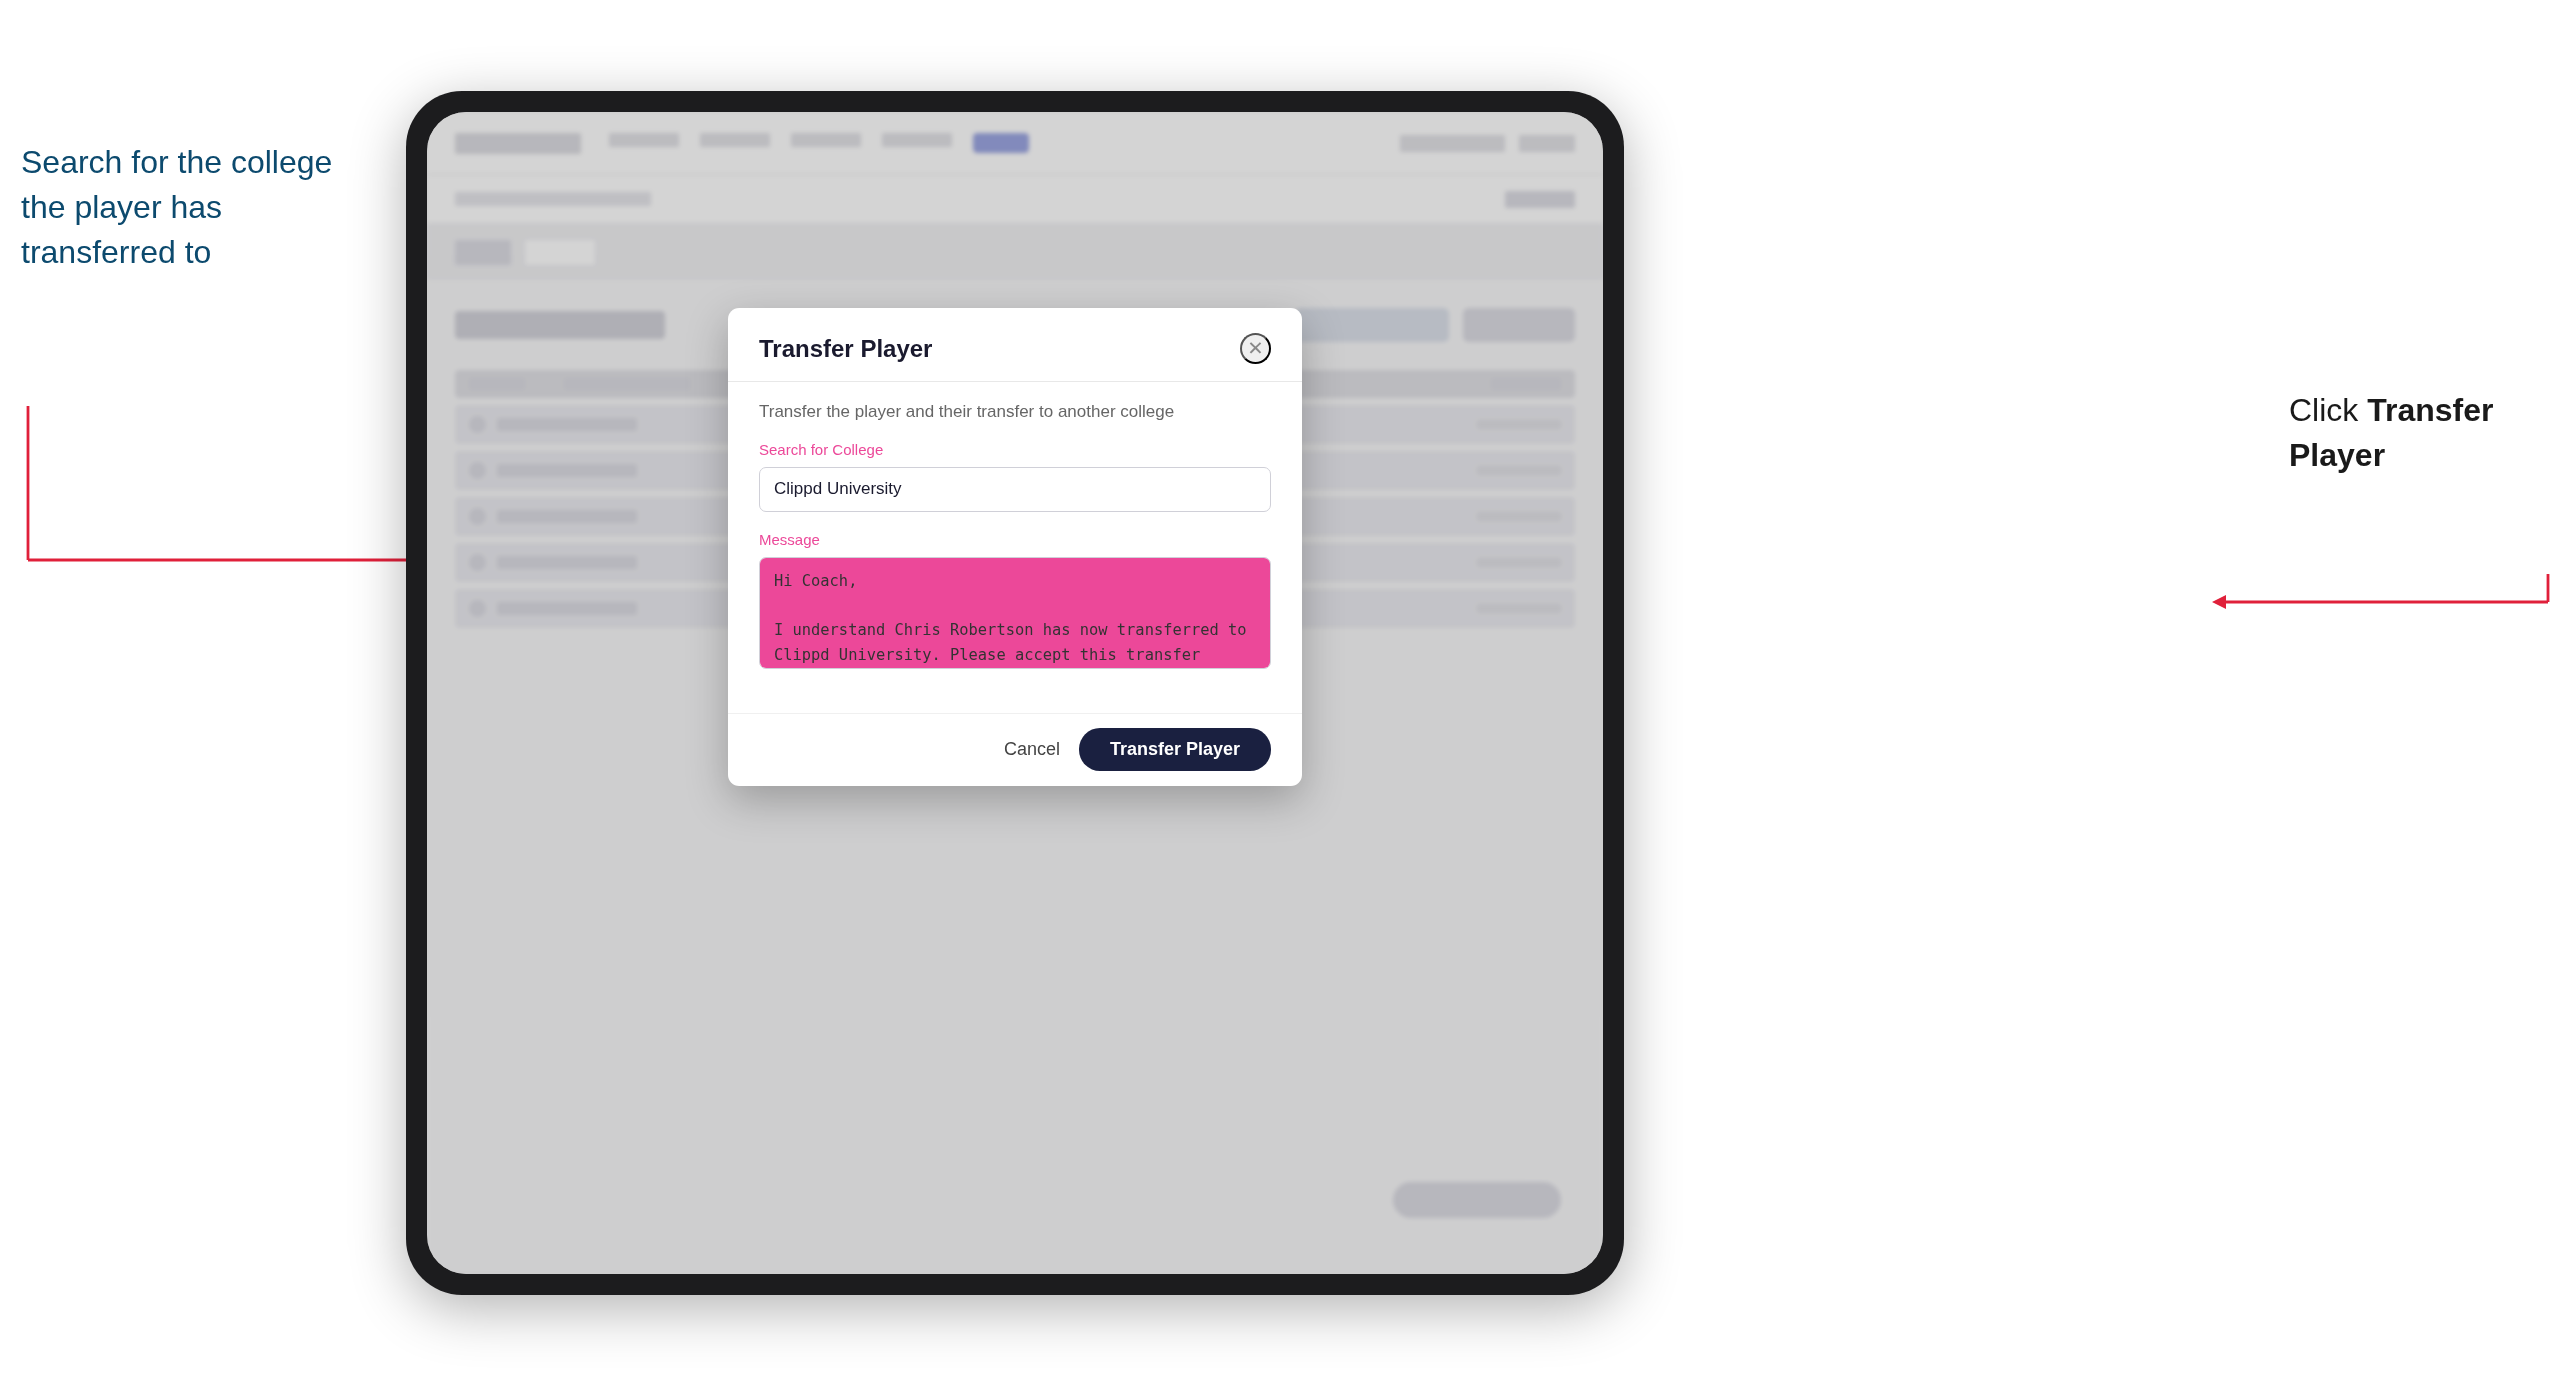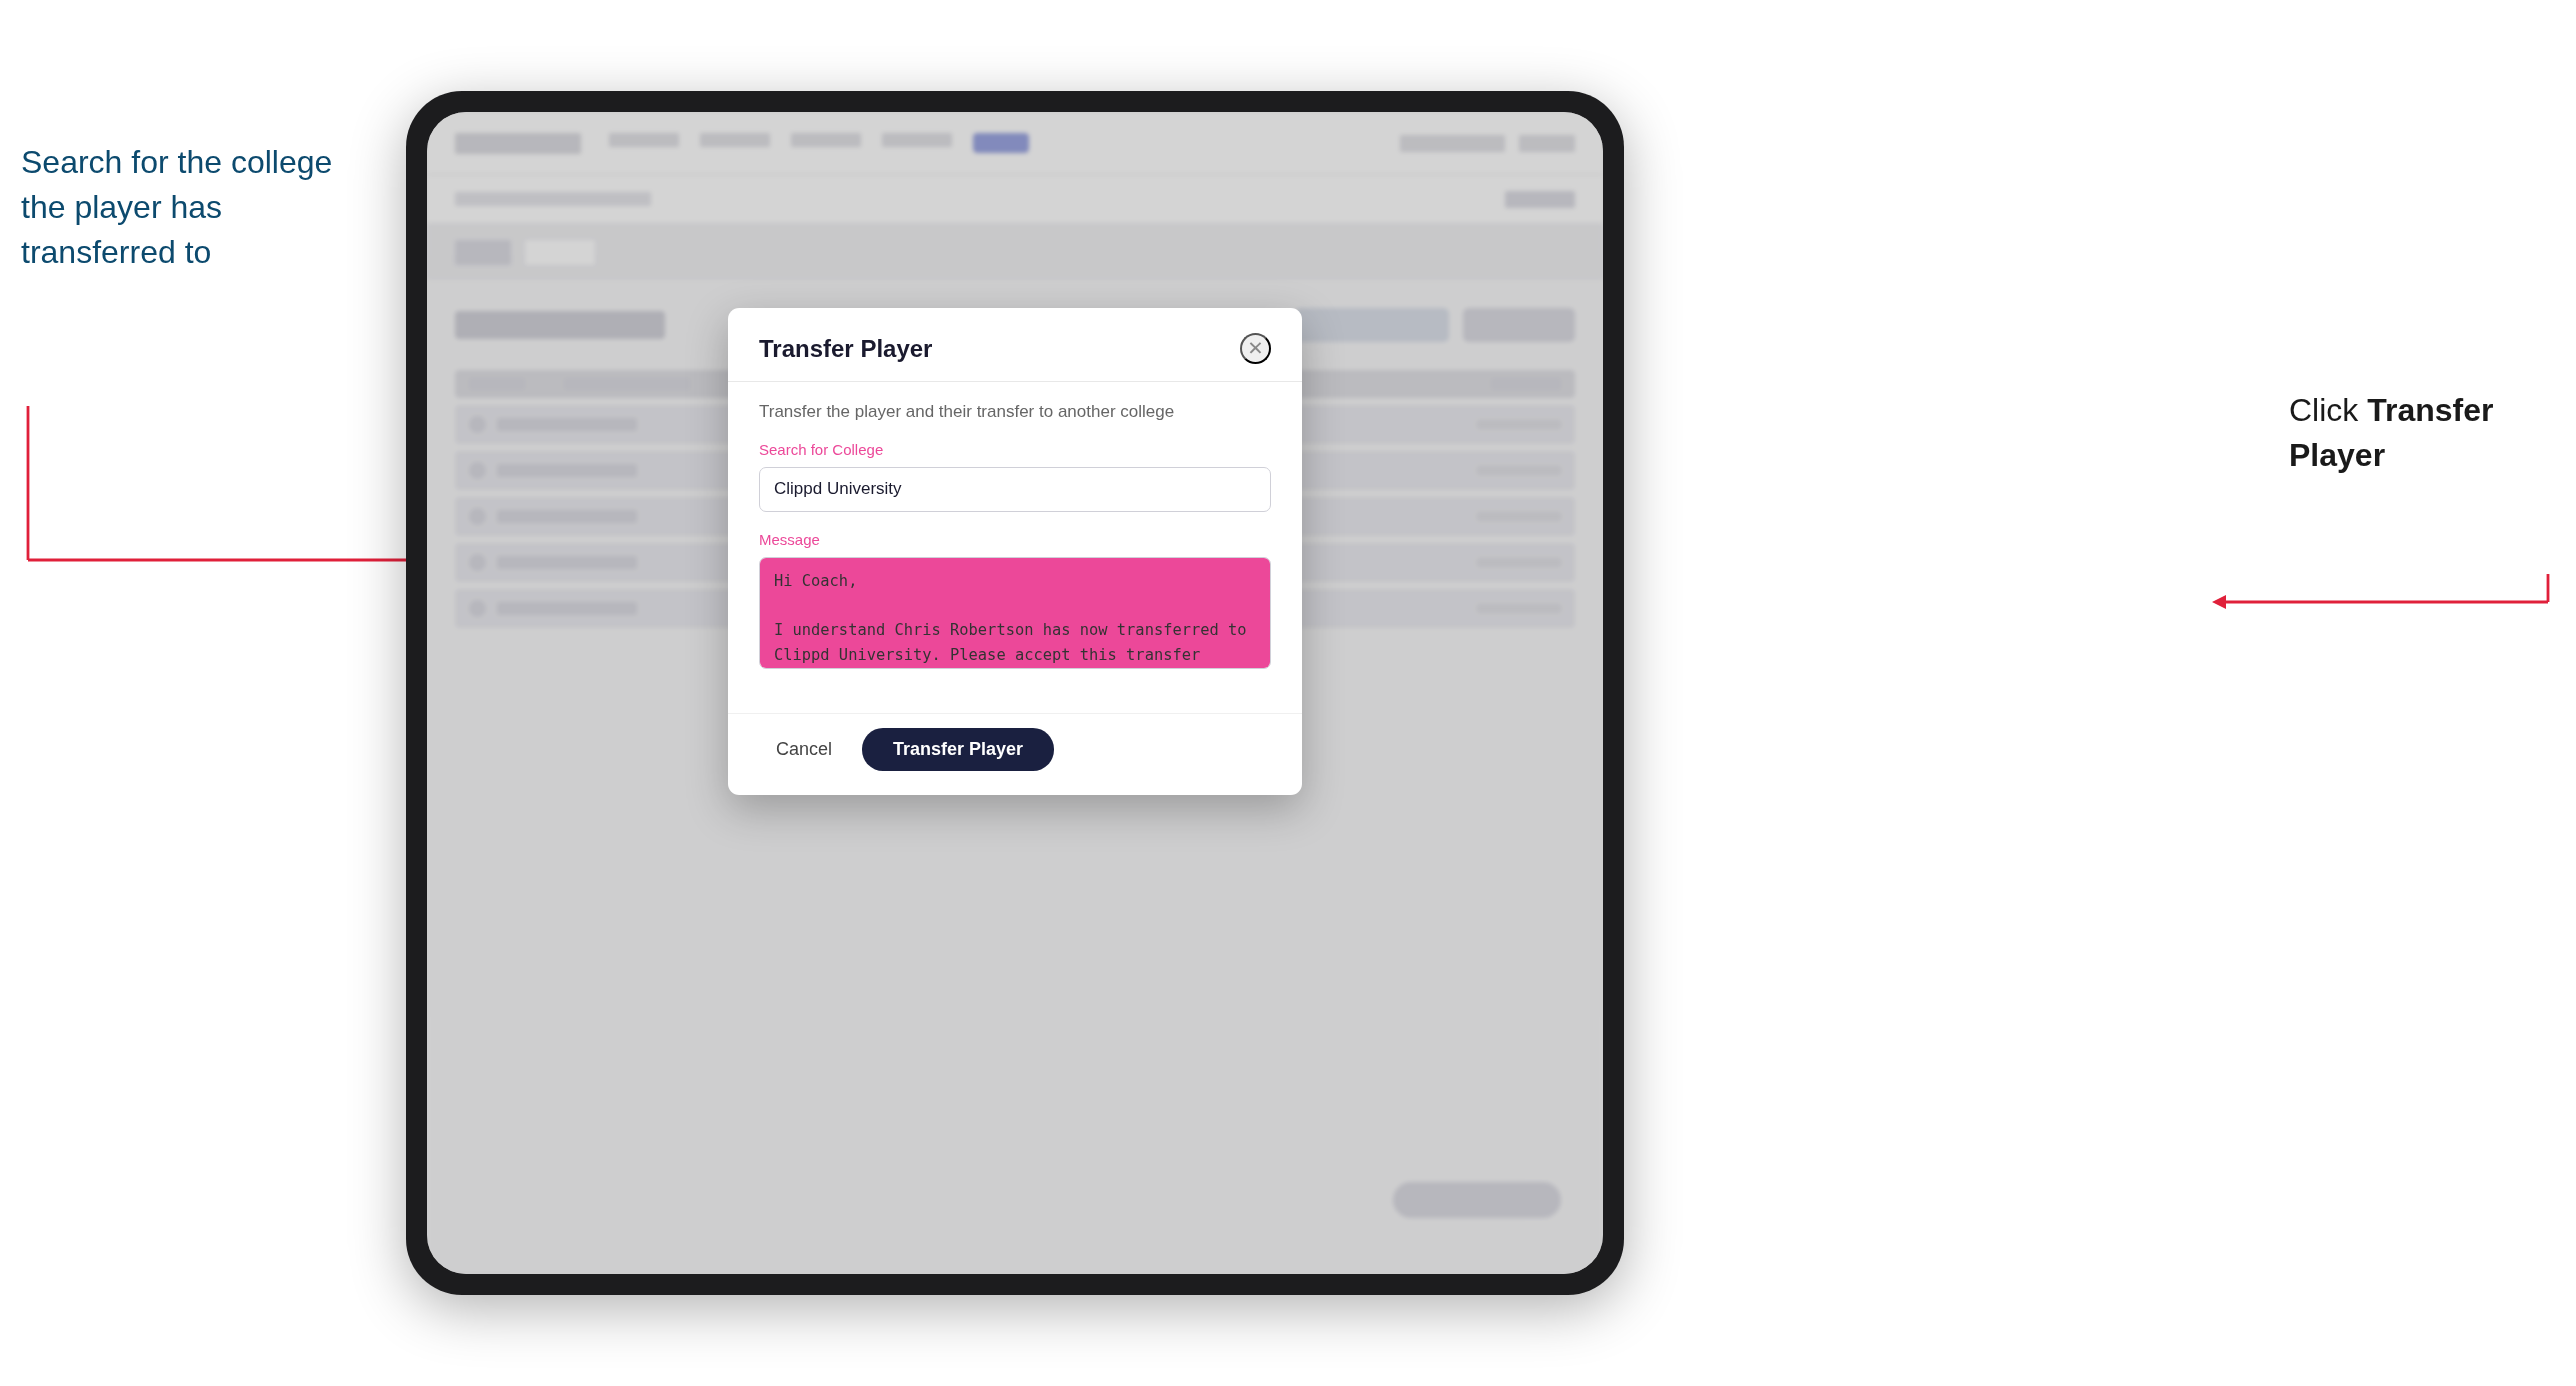--- a/index.html
+++ b/index.html
@@ -272,23 +272,23 @@
       font-size: 15.4px;
       color: #333;
       background: #ec4899;
       resize: none;
       line-height: 1.6;
       margin-bottom: 19.6px;
     }
     .modal-footer {
       display: flex;
       align-items: center;
-      justify-content: flex-start;
-      gap: 13px;
-      padding: 14px 31px 24px;
+      justify-content: flex-end;
+      gap: 2px;
+      padding: 14px 31px 15px;
       border-top: 0.7px solid #f0f0f0;
     }
     .btn-cancel {
       background: none;
       border: none;
       font-size: 18px;
       color: #444;
       cursor: pointer;
       padding: 9.8px 17px;
     }

